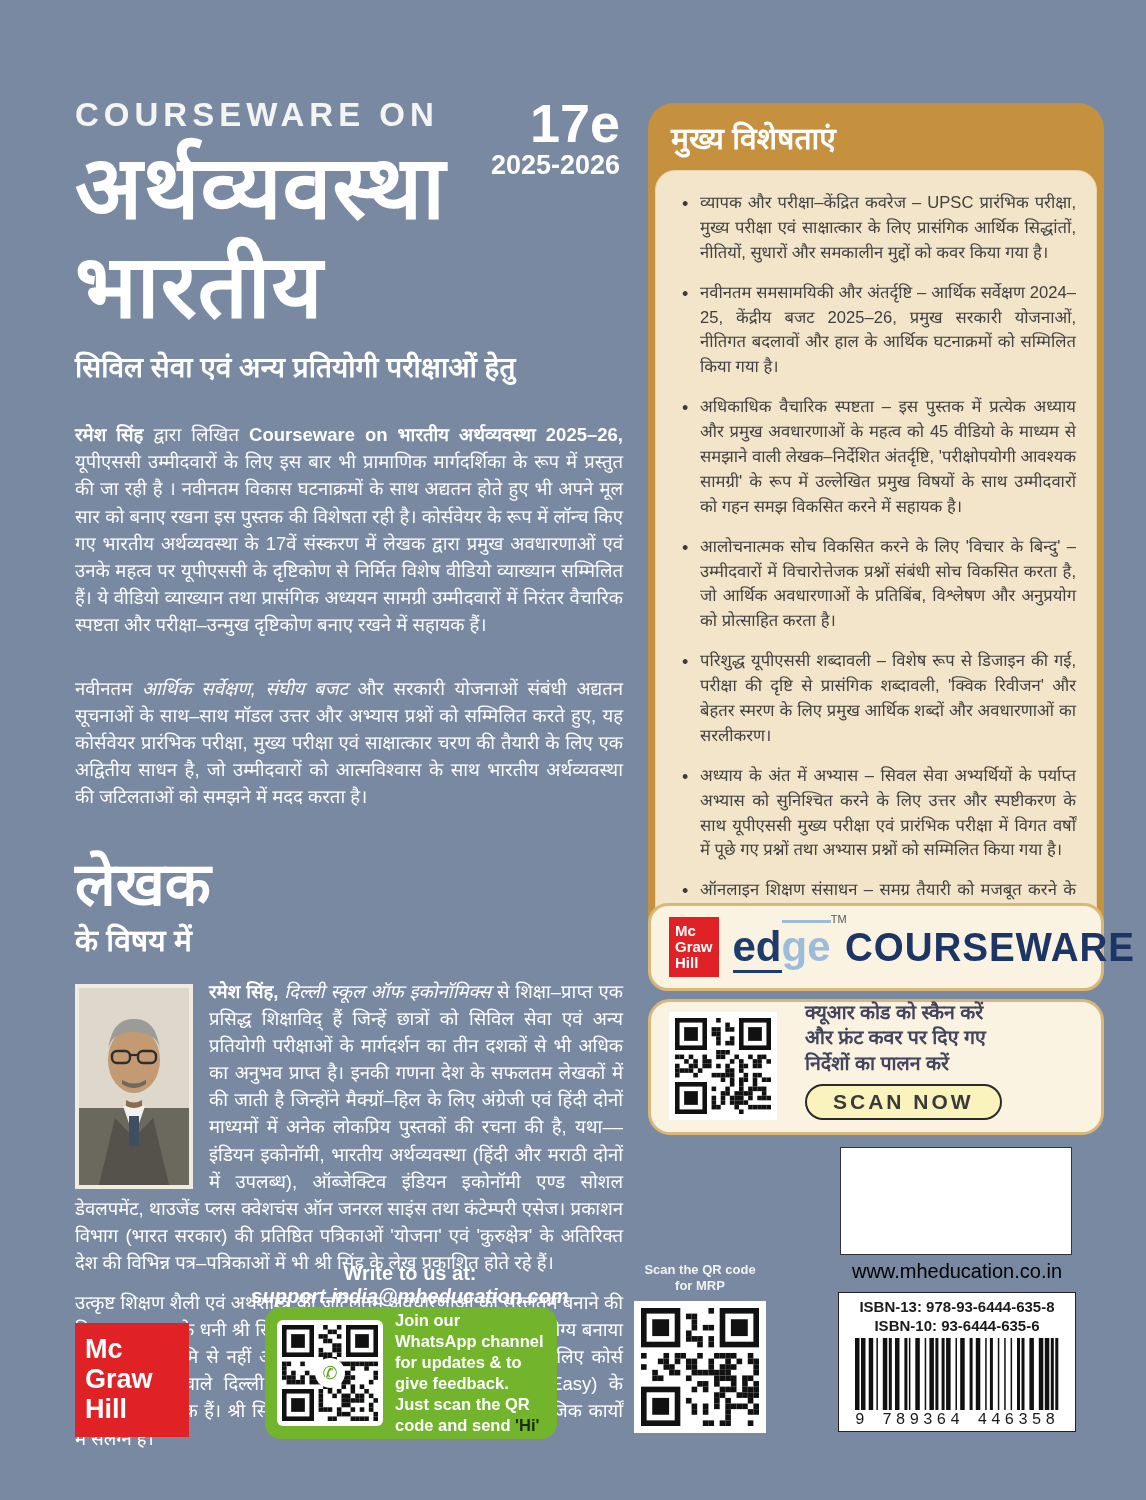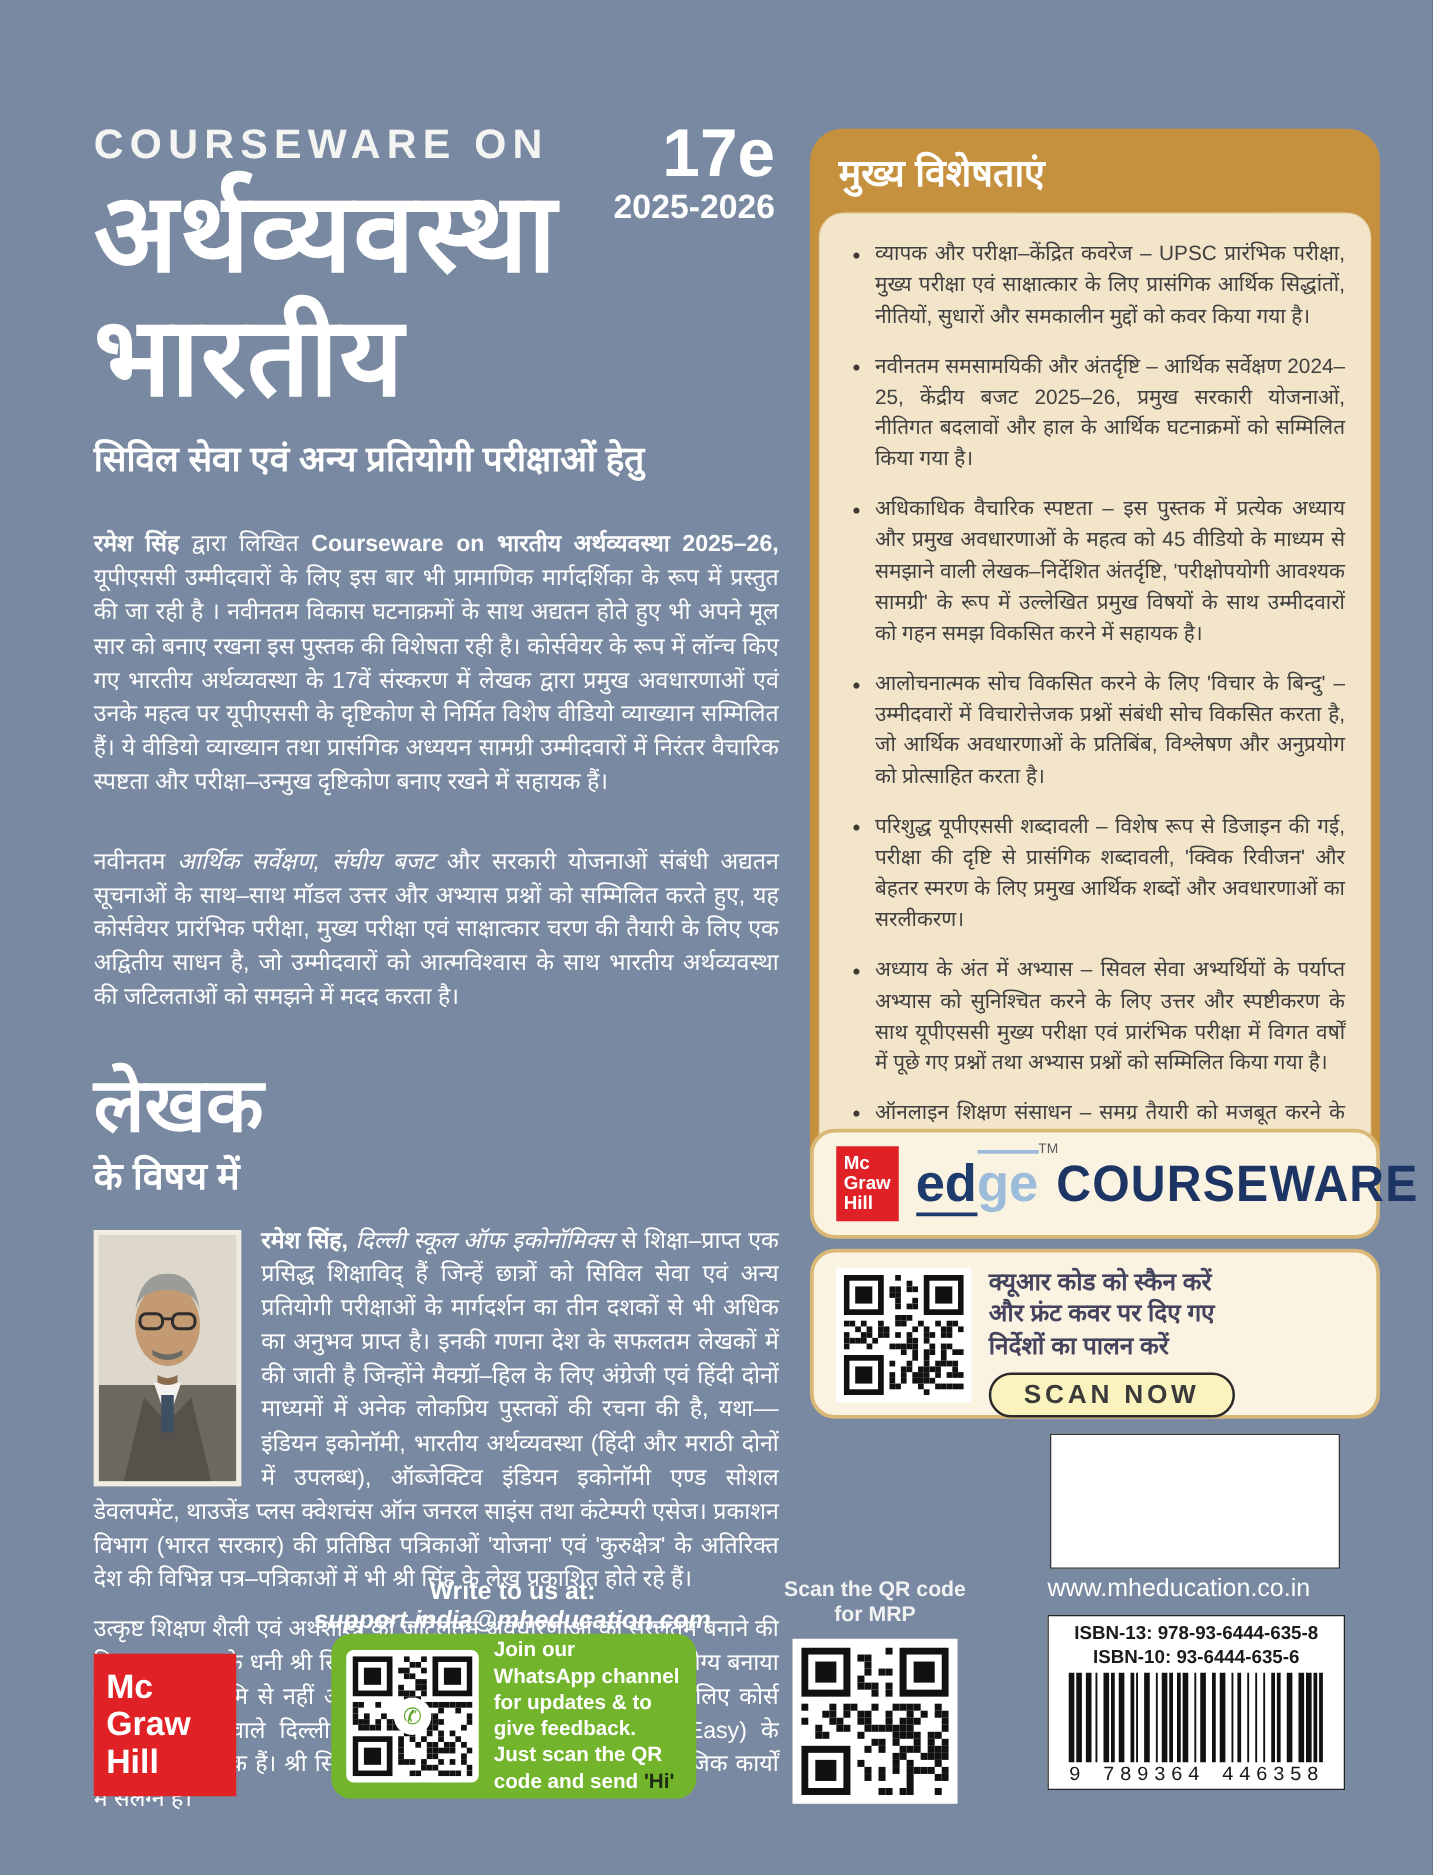--- a/index.html
+++ b/index.html
@@ -40,41 +40,41 @@
     border:3px solid #d9b877; border-radius:20px;
   }
   .brand-box { top:903px; height:88px; display:flex; align-items:center; padding:0 18px; gap:14px; }
   .mh-sq { background:#e02227; color:#fff; font-weight:bold; display:flex; flex-direction:column; justify-content:center; padding:4px 6px; }
   .mh-sq.small { width:60px; height:60px; font-size:15px; line-height:1.08; }
   .edge-wrap { font-size:42px; font-weight:bold; position:relative; line-height:1; }
   .edge-ed { color:#1d3b6d; border-bottom:3px solid #1d3b6d; }
   .edge-ge { color:#9cbcd9; border-top:3px solid #9cbcd9; }
   .edge-tm { position:absolute; top:-12px; right:-16px; font-size:11px; color:#5a5a5a; font-weight:normal;text-align:center; }
   .brand-courseware { font-size:41px; font-weight:bold; color:#1d3565; letter-spacing:1px; transform:scaleX(.94); transform-origin:left; white-space:nowrap; }
-  .scanqr-box { top:999px; height:136px; display:flex; align-items:flex-start; padding:12px 18px; gap:14px; }
+  .scanqr-box { top:999px; height:136px; display:flex; align-items:flex-end; padding:12px 18px; gap:28px;border-radius:22px; }
   .qr { background:#fff; position:relative; flex:none; }
   .qr svg { display:block; width:100%; height:100%; }
   .qr-108 { width:108px; height:108px; padding:6px; }
   .scanqr-text { color:#44445e; font-size:19.5px; line-height:1.3; font-weight:bold; }
   .scan-btn { display:inline-block; margin-top:8px; background:#fbf3bd; border:2px solid #2a2a2a; border-radius:26px; padding:4px 26px; font-size:21px; font-weight:bold; letter-spacing:3px; color:#3a3a3a; }
   
   .price-box { position:absolute; left:840px; top:1147px; width:232px; height:108px; background:#fff; border:1px solid #333; }
   .mh-sq.big { position:absolute; left:75px; top:1323px; width:114px; height:114px; font-size:27px; line-height:1.1; padding:8px 10px; }
   .write-wrap { position:absolute; left:250px; top:1262px; width:320px; text-align:center; }
   .write-l1 { font-size:20px; font-weight:bold; }
   .write-l2 { font-size:20px; font-weight:bold; font-style:italic; }
   .wa-box { position:absolute; left:265px; top:1307px; width:292px; height:132px; background:#72b52c; border-radius:16px; display:flex; align-items:center; padding:12px; gap:12px; }
   .qr-104 { width:106px; height:106px; padding:5px; border-radius:6px; }
   .wa-badge { position:absolute; left:50%; top:50%; width:30px; height:30px; transform:translate(-50%,-50%); background:#fff; border-radius:50%; display:flex; align-items:center; justify-content:center; color:#5aa01f; font-size:18px; }
   .wa-text { color:#fff; font-size:16.5px; line-height:1.28; font-weight:bold; }
   .wa-hi { color:#1d2b12; }
   .mrp-wrap { position:absolute; left:612px; top:1262px; width:176px; text-align:center; }
-  .mrp-label { font-size:17px; font-weight:bold; line-height:1.2; color:#f2f2f2; }
+  .mrp-label { font-size:13px; font-weight:bold; line-height:1.2; color:#f2f2f2; }
   .qr-132 { width:132px; height:132px; padding:7px; margin:8px auto 0 auto; }
-  .site { position:absolute; left:838px; top:1260px; width:238px; font-size:20px; color:#ffffff; }
+  .site { position:absolute; left:838px; top:1260px; width:238px; text-align:center; font-size:20px; color:#000000; }
   .barcode-box { position:absolute; left:838px; top:1292px; width:238px; height:140px; background:#fff; border:1px solid #222; color:#1a1a1a; padding:5px 10px 0 10px; }
   .isbn { font-size:15px; font-weight:bold; line-height:1.25; text-align:center; white-space:nowrap; }
   .bars { height:72px; margin-top:2px; }
   .bars svg { display:block; width:100%; height:100%; }
   .bar-digits { font-size:16px; letter-spacing:4px; text-align:center; margin-top:1px; font-family:"Liberation Mono","DejaVu Sans Mono",monospace; }
   .bold { font-weight:bold; } .ital { font-style:italic; }
 </style>
 </head>
 <body>
 

